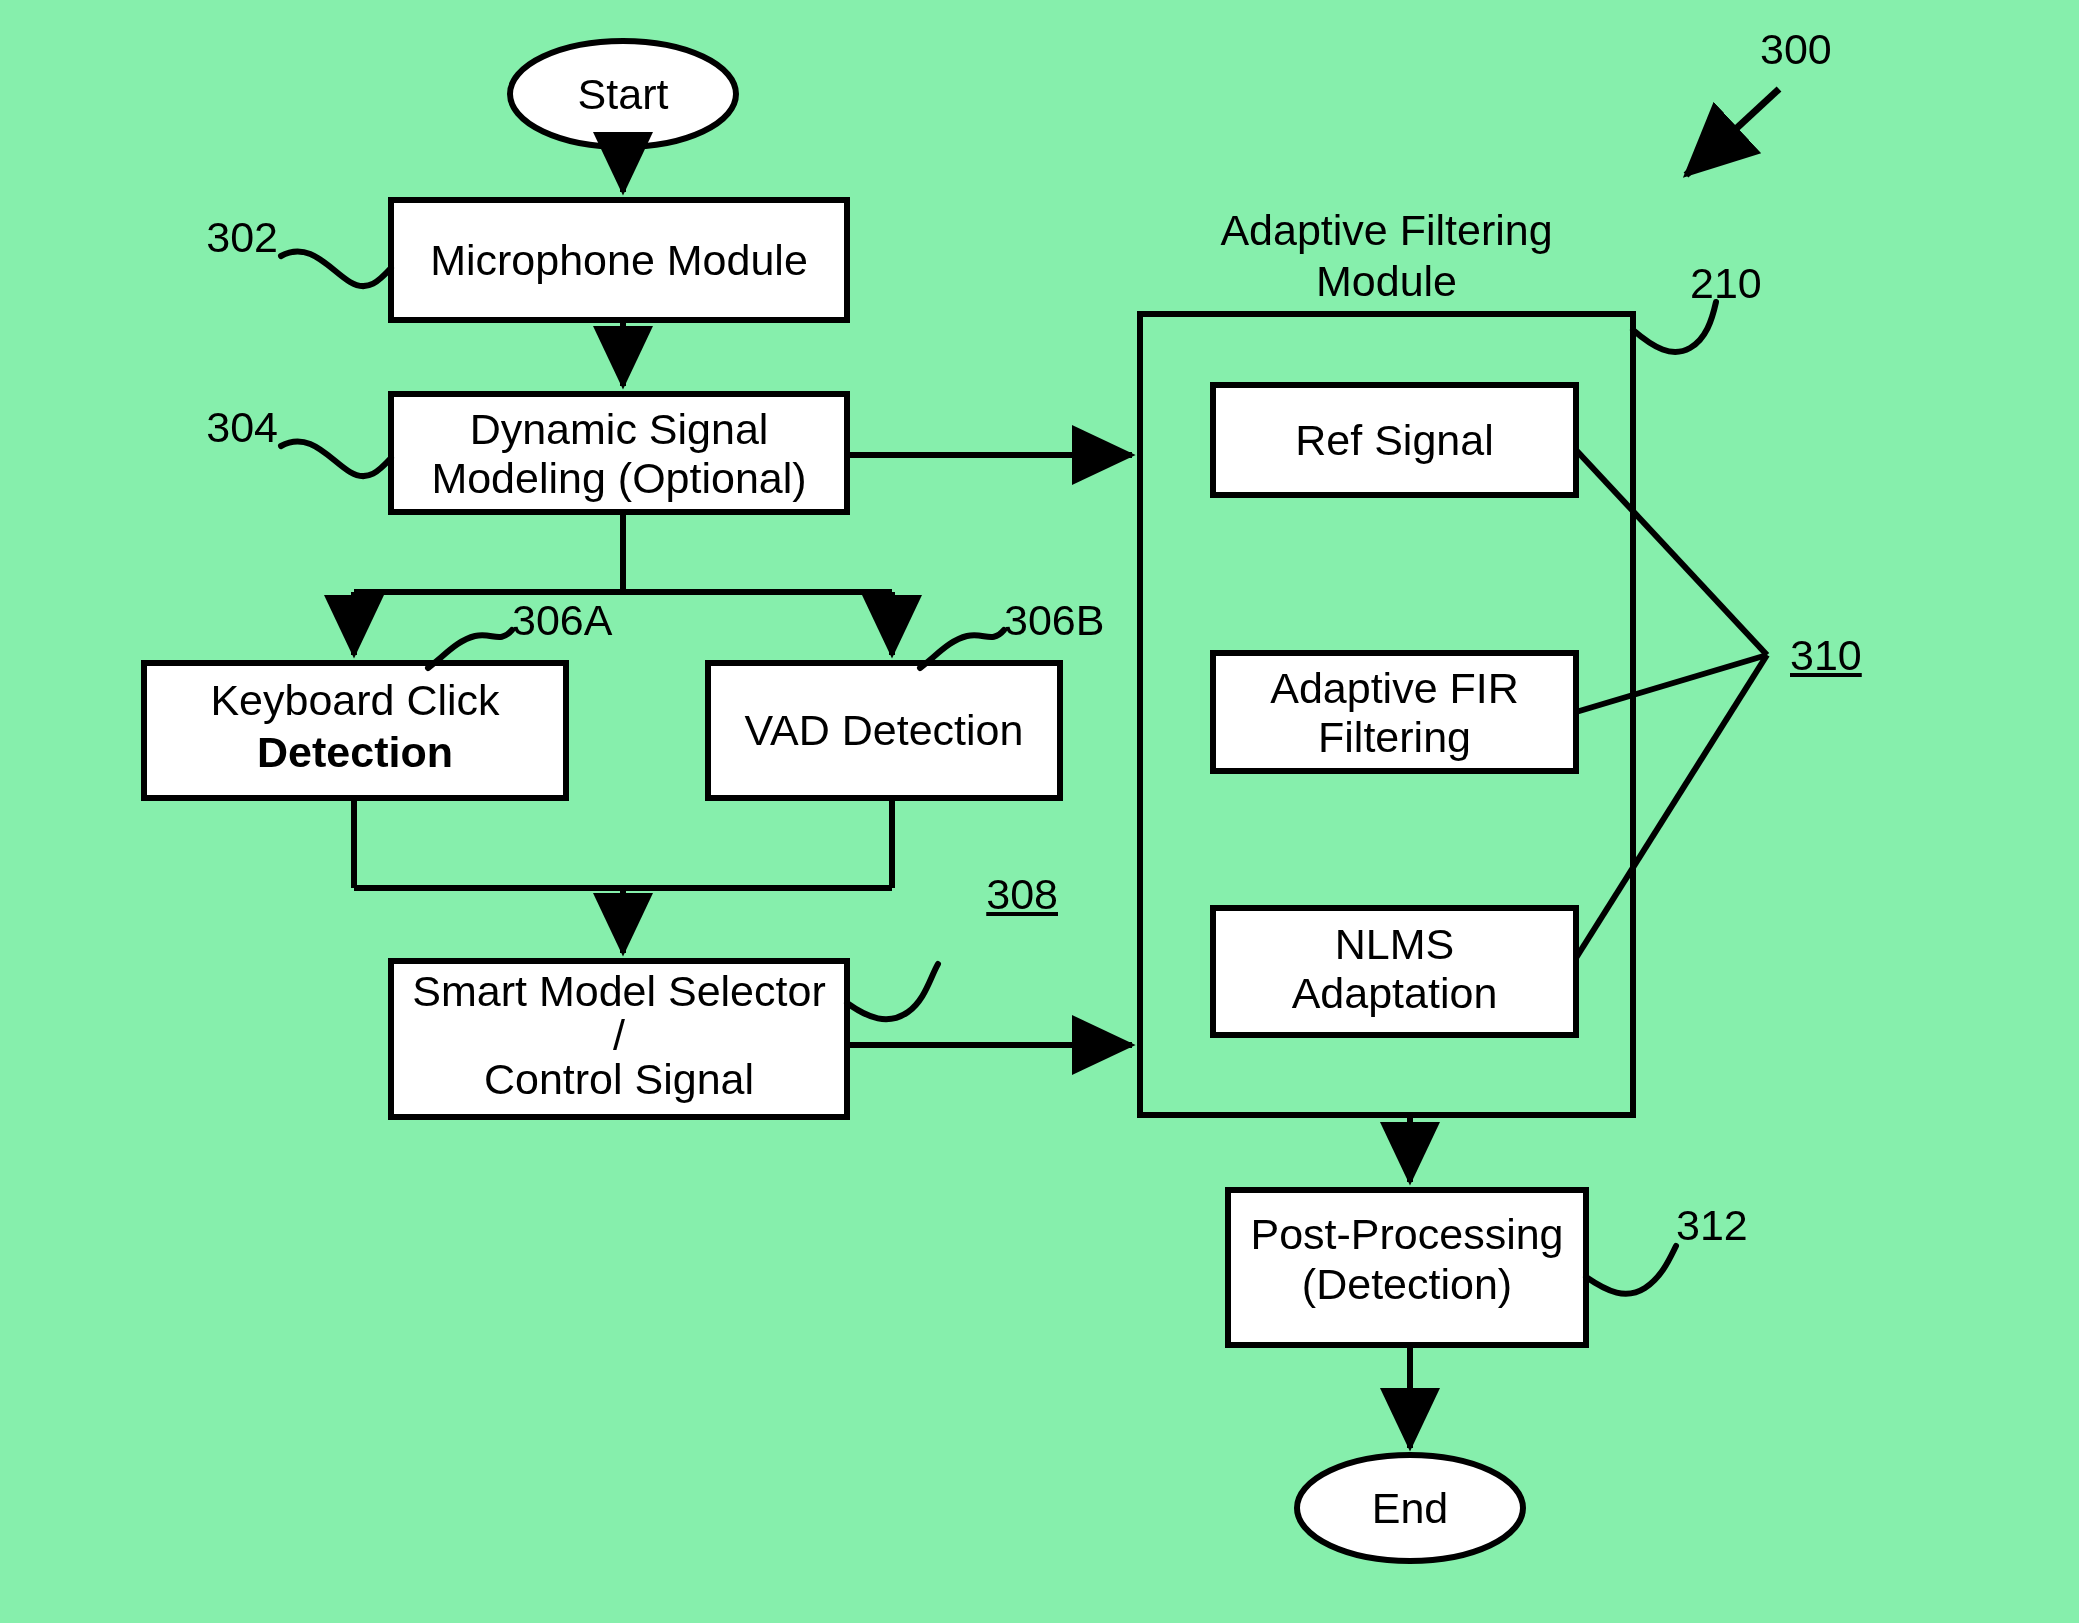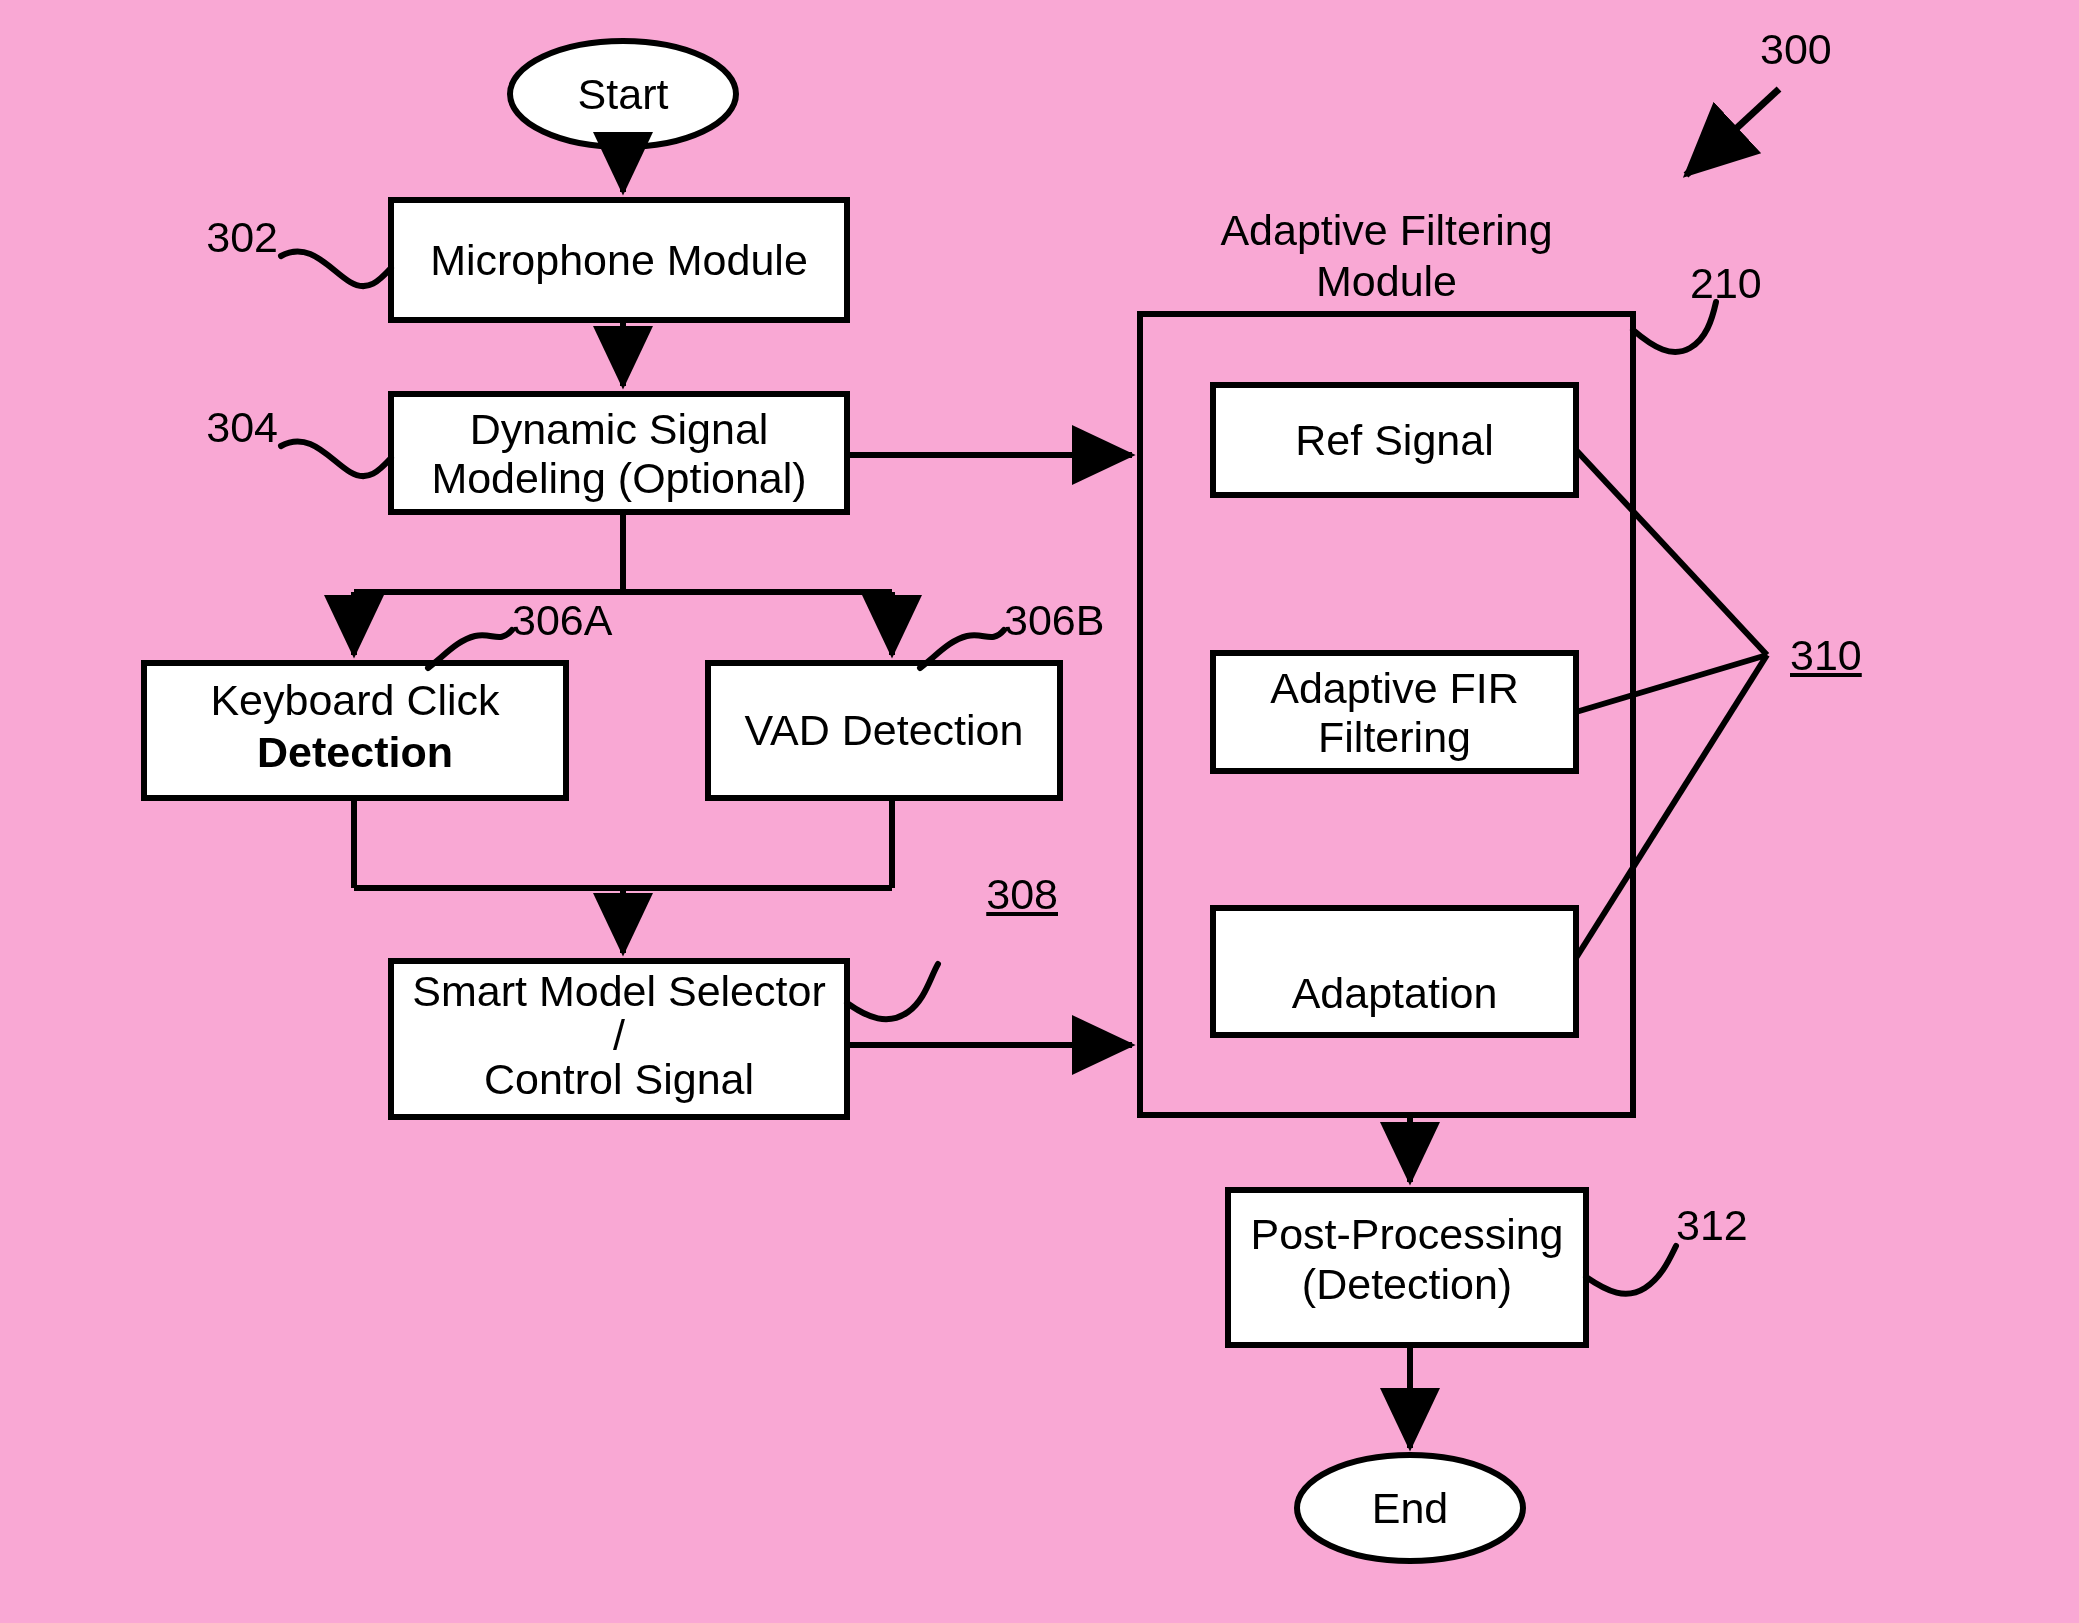--- a/index.html
+++ b/index.html
@@ -8,21 +8,21 @@
     padding: 0;
     background: #ffffff;
   }
   body {
     font-family: "Liberation Sans", sans-serif;
   }
   #canvas {
     position: relative;
     width: 2079px;
     height: 1623px;
-    background: #f9a8d4;
+    background: #86efac;
     overflow: hidden;
   }
   #canvas svg {
     position: absolute;
     top: 0;
     left: 0;
     width: 2079px;
     height: 1623px;
   }
   .lbl {
@@ -164,20 +164,21 @@
   <div class="lbl moduletitle boxtext" style="left:1140px; top:204px; width:493px; height:52px;">Adaptive Filtering</div>
   <div class="lbl moduletitle boxtext" style="left:1140px; top:255px; width:493px; height:52px;">Module</div>
 
   <div class="lbl refnum" style="left:1690px; top:258px; width:130px; text-align:left;">210</div>
 
   <div class="lbl nodetext boxtext" style="left:1213px; top:414px; width:363px; height:52px;">Ref Signal</div>
 
   <div class="lbl nodetext boxtext" style="left:1213px; top:662px; width:363px; height:52px;">Adaptive FIR</div>
   <div class="lbl nodetext boxtext" style="left:1213px; top:711px; width:363px; height:52px;">Filtering</div>
 
+  <div class="lbl nodetext boxtext" style="left:1213px; top:918px; width:363px; height:52px;">NLMS</div>
   <div class="lbl nodetext boxtext" style="left:1213px; top:967px; width:363px; height:52px;">Adaptation</div>
 
   <div class="lbl refnum" style="left:1790px; top:630px; width:130px; text-align:left;text-decoration:underline;">310</div>
 
   <div class="lbl refnum" style="left:1676px; top:1200px; width:130px; text-align:left;">312</div>
 
   <div class="lbl nodetext boxtext" style="left:1228px; top:1208px; width:358px; height:52px;">Post-Processing</div>
   <div class="lbl nodetext boxtext" style="left:1228px; top:1258px; width:358px; height:52px;">(Detection)</div>
 
   <div class="lbl termtext boxtext" style="left:1297px; top:1482px; width:226px; height:52px;">End</div>

